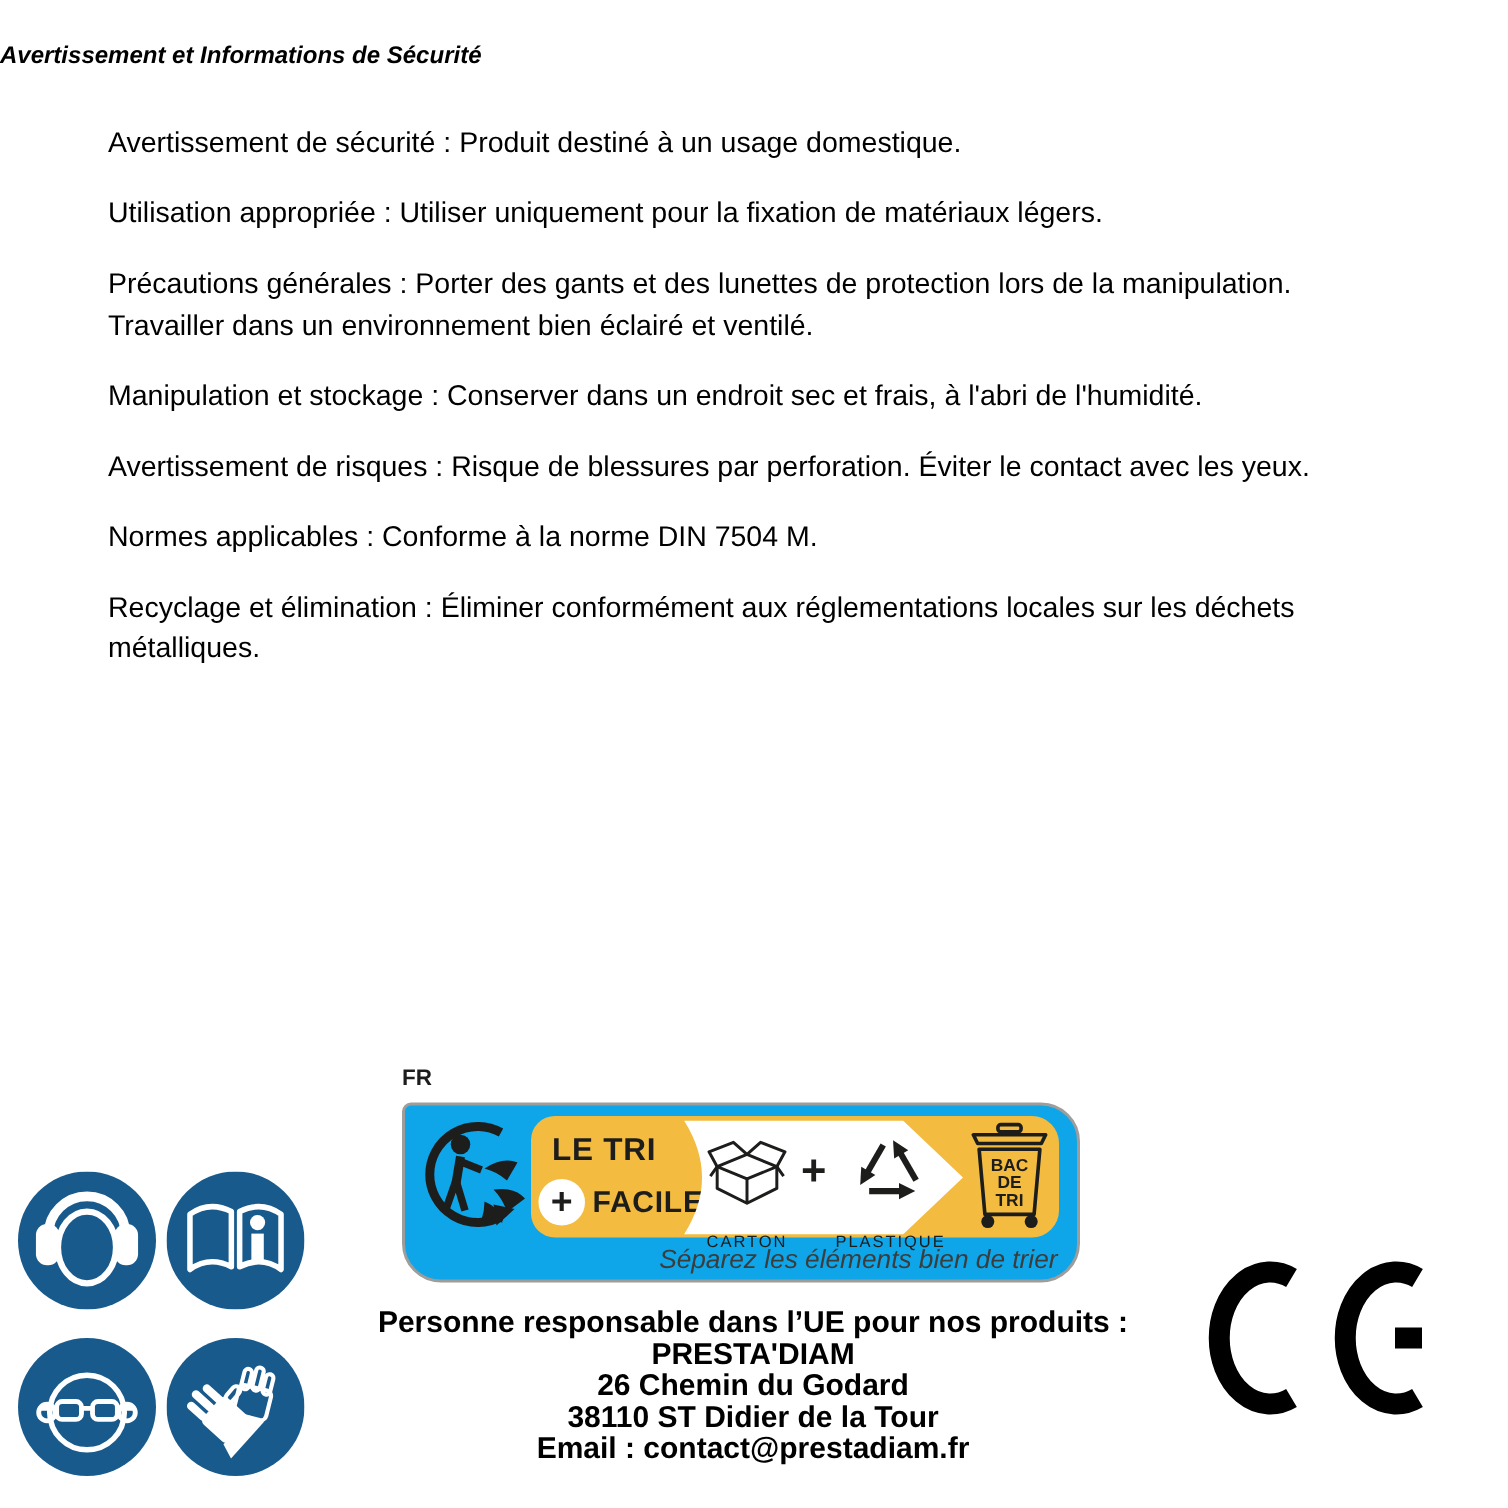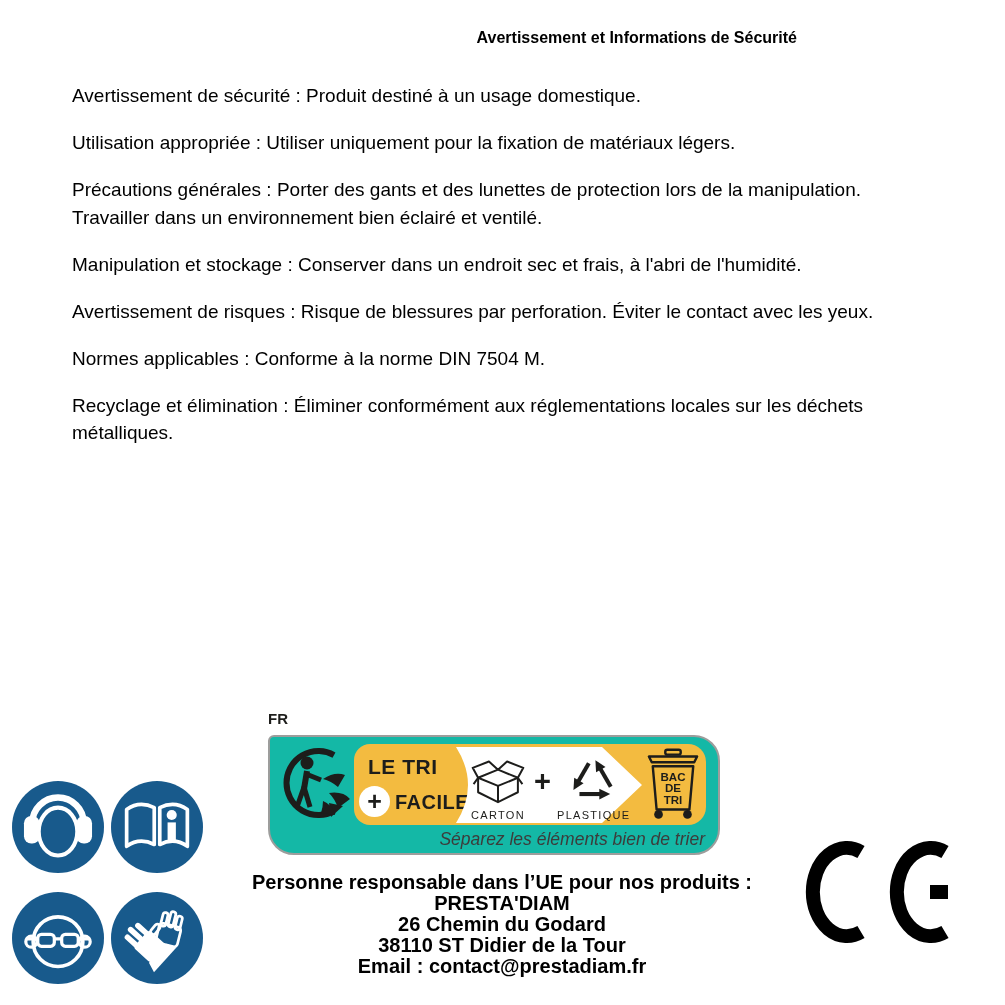--- a/index.html
+++ b/index.html
@@ -3,21 +3,21 @@
 <meta charset="utf-8">
 <style>
   html,body { margin:0; padding:0; }
   body {
     width:1005px; height:1005px; position:relative; overflow:hidden;
     background:#ffffff; color:#000;
     font-family:"Liberation Sans", sans-serif;
   }
   .title {
     position:absolute; top:29px; left:0; width:797px;
-    text-align:right; font-size:16px; font-weight:bold;
+    text-align:left; font-size:16px; font-weight:bold;font-style:italic;
   }
   .body-text {
     position:absolute; left:72px; top:82px; width:868px;
     font-size:19px; line-height:27.5px;
   }
   .body-text p { margin:0 0 19.5px 0; }
 
   
   .icon-grid {
     position:absolute; left:12px; top:781px;
@@ -31,21 +31,21 @@
   .df { fill:var(--banner-dark); stroke:none; }
   .ds { fill:none; stroke:var(--banner-dark); }
 
   
   .fr-label {
     position:absolute; left:268px; top:710px;
     font-size:15px; font-weight:bold; color:var(--banner-dark);
   }
   .infotri {
     position:absolute; left:268px; top:735px; width:452px; height:120px;
-    background:#14b8a6; border:2px solid var(--border-gray);
+    background:#0ea5e9; border:2px solid var(--border-gray);
     border-radius:6px 26px 26px 26px; box-sizing:border-box;
   }
   .triman { position:absolute; left:7px; top:6px; width:80px; height:80px; }
   .band {
     position:absolute; left:84px; top:7px; width:352px; height:81px;
     background:var(--banner-yellow); border-radius:16px 18px 18px 16px;
   }
   .lt1 { position:absolute; left:14px; top:11px; font-size:21px; font-weight:bold;
          color:var(--banner-dark); letter-spacing:0.5px; }
   .plus-circle {
@@ -54,21 +54,21 @@
     display:flex; align-items:center; justify-content:center;
     font-size:25px; font-weight:bold; color:var(--banner-dark);
   }
   .lt2 { position:absolute; left:41px; top:47px; font-size:20px; font-weight:bold;
          color:var(--banner-dark); letter-spacing:0.5px; }
   .white-arrow { position:absolute; left:98px; top:3px; width:192px; height:76px; }
   .mat-wrap { position:absolute; text-align:center; z-index:2; }
   .mat-wrap.carton { left:112px; top:13px; width:64px; }
   .mat-wrap.plastique { left:203px; top:13px; width:72px; }
   .mat-label { font-size:11px; letter-spacing:1.3px; color:var(--banner-dark);
-               margin-top:1px; white-space:nowrap; }
+               margin-top:13px; white-space:nowrap; }
   .mat-plus { position:absolute; left:180px; top:21px; z-index:2;
               font-size:29px; font-weight:bold; color:var(--banner-dark); }
   .bin-svg { position:absolute; left:292px; top:4px; width:54px; height:73px; z-index:2; }
   .bin-text { font-size:12px; font-weight:bold; fill:var(--banner-dark);
               font-family:"Liberation Sans", sans-serif; }
   .tagline {
     position:absolute; right:13px; top:92px;
     font-style:italic; font-size:17.5px; color:var(--tagline-gray);
     white-space:nowrap;
   }

